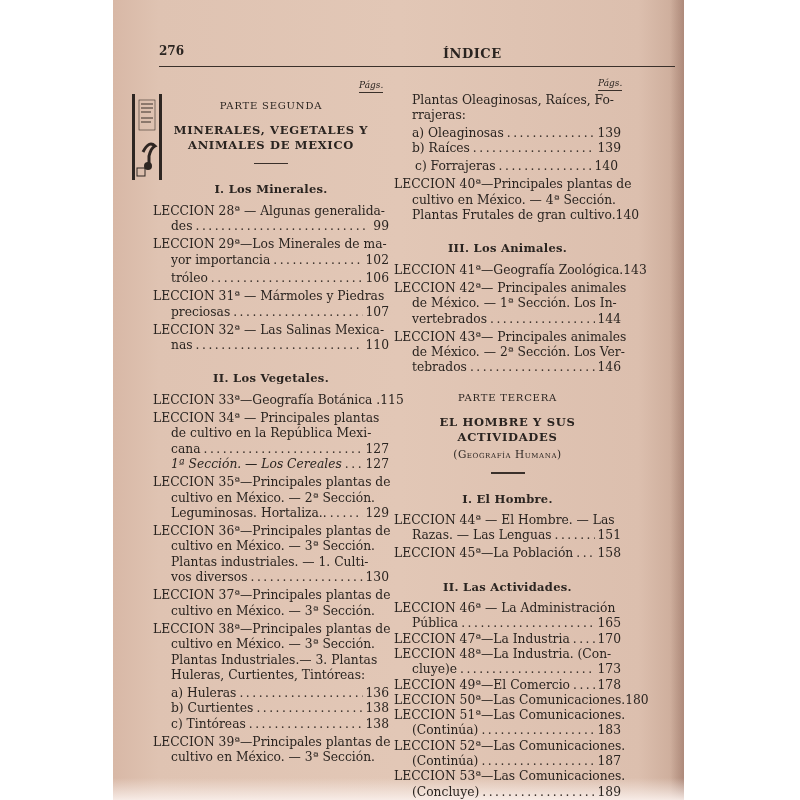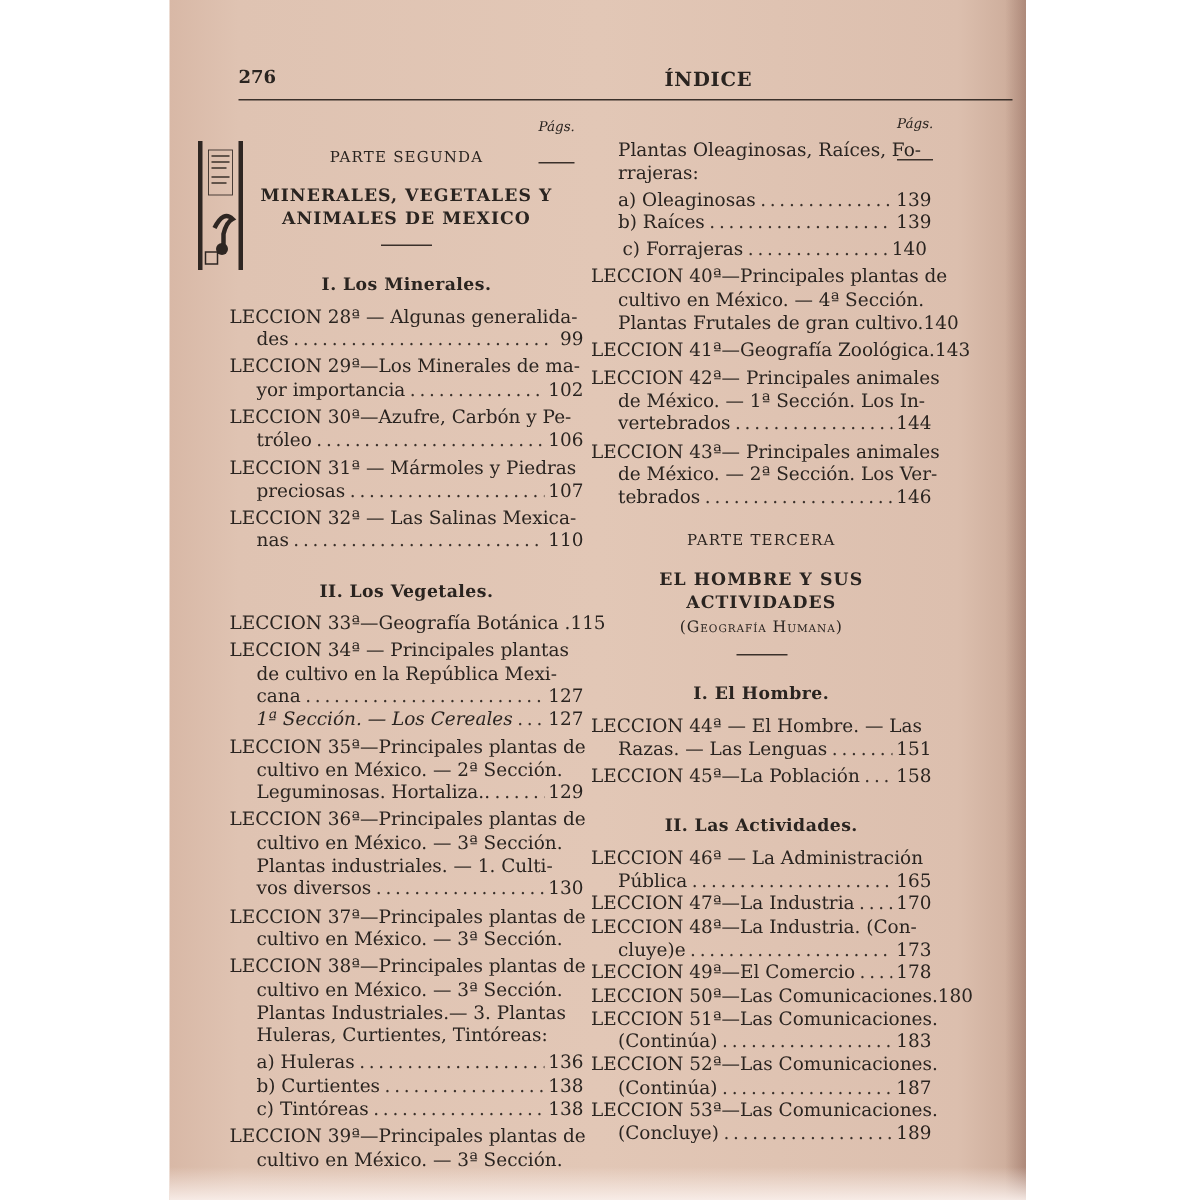--- a/index.html
+++ b/index.html
@@ -7,21 +7,21 @@
          font-family:"DejaVu Serif","Liberation Serif",serif; color:#2a2420; }
   .page { position:absolute; left:113px; top:0; width:571px; height:800px;
           background:linear-gradient(90deg,#d8b8a6 0%,#dfc3b2 8%,#e2c7b6 50%,#dcbfae 92%,#c9a896 100%); }
   .page-shadow { position:absolute; right:0; top:0; width:14px; height:100%;
           background:linear-gradient(90deg,rgba(150,110,95,0) 0%,rgba(140,100,88,0.45) 100%); }
   .page-bottom { position:absolute; left:0; bottom:0; width:100%; height:22px;
           background:linear-gradient(180deg,rgba(255,255,255,0) 0%,rgba(250,240,236,0.9) 100%); }
   .header { position:absolute; left:46px; top:44px; width:516px; height:22px; border-bottom:1.5px solid #3a302a; }
   .page-num { position:absolute; left:0; top:0; font-size:12px; font-weight:bold; }
   .running-title { position:absolute; left:284px; top:2px; font-size:13px; font-weight:bold; letter-spacing:0.5px; }
-  .pags { position:absolute; font-size:9px; font-style:italic; border-bottom:1px solid #3a302a; padding-bottom:18px; }
+  .pags { position:absolute; font-size:9px; font-style:italic; border-bottom:1px solid #3a302a; padding-bottom:2px; }
   .col { position:absolute; font-size:12.3px; line-height:15.3px; }
   .col-left { left:40px; top:96px; width:236px; }
   .col-right { left:281px; top:93px; width:227px; }
   .part-title { text-align:center; font-size:10px; letter-spacing:0.8px; margin-top:2px; }
   .part-sub { text-align:center; font-size:11.5px; font-weight:bold; letter-spacing:0.7px; line-height:15px; margin-top:10px; }
   .part-note { text-align:center; font-size:10.5px; font-variant:small-caps; letter-spacing:0.6px; margin-top:2px; }
   .rule { width:34px; height:1.2px; background:#3a302a; margin:10px auto 0 auto; }
   .section { text-align:center; font-weight:bold; font-size:11.5px; margin:18px 0 6px 0; letter-spacing:0.3px; }
   .entry { margin-bottom:3px; }
   .line { display:flex; align-items:baseline; white-space:nowrap; }
@@ -78,21 +78,20 @@
     </div>
     <div class="entry">
       <div class="line">LECCION 29ª—Los Minerales de ma-</div>
       <div class="line ind">
           <span>yor importancia</span>
           <span class="dots"></span>
           <span class="pg">102</span>
         </div>
     </div>
     <div class="entry">
-      <div class="line">LECCION 30ª—Azufre, Carbón y Pe-</div>
       <div class="line ind">
           <span>tróleo</span>
           <span class="dots"></span>
           <span class="pg">106</span>
         </div>
     </div>
     <div class="entry">
       <div class="line">LECCION 31ª — Mármoles y Piedras</div>
       <div class="line ind">
           <span>preciosas</span>
@@ -219,20 +218,21 @@
     <div class="entry">
       <div class="line">LECCION 40ª—Principales plantas de</div>
       <div class="line ind">cultivo en México. — 4ª Sección.</div>
       <div class="line ind">
           <span>Plantas Frutales de gran cultivo.</span>
           <span class="sp"></span>
           <span class="pg">140</span>
         </div>
     </div>
 
+    <div class="section">III.  Los Animales.</div>
     <div class="entry">
       <div class="line">
           <span>LECCION 41ª—Geografía Zoológica.</span>
           <span class="sp"></span>
           <span class="pg">143</span>
         </div>
     </div>
     <div class="entry">
       <div class="line">LECCION 42ª— Principales animales</div>
       <div class="line ind">de México. — 1ª Sección. Los In-</div>

